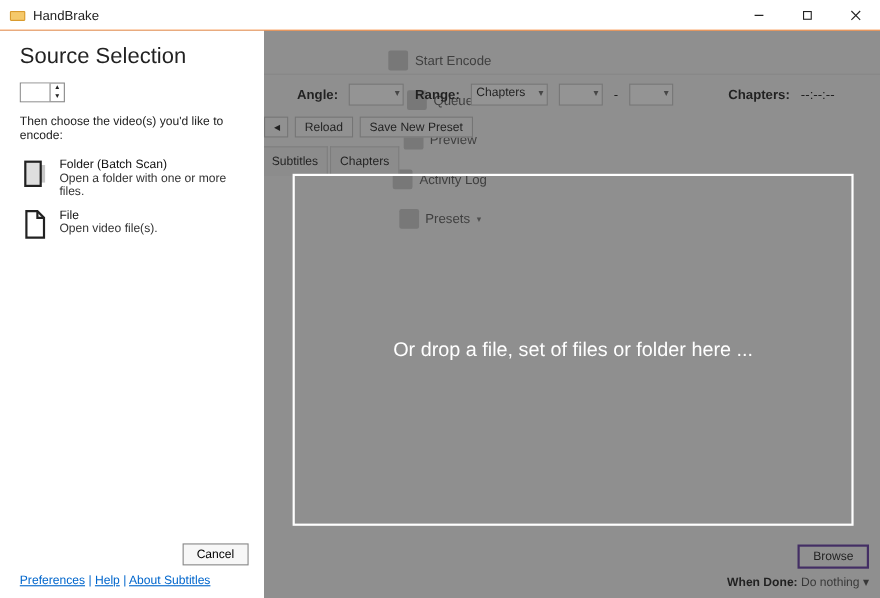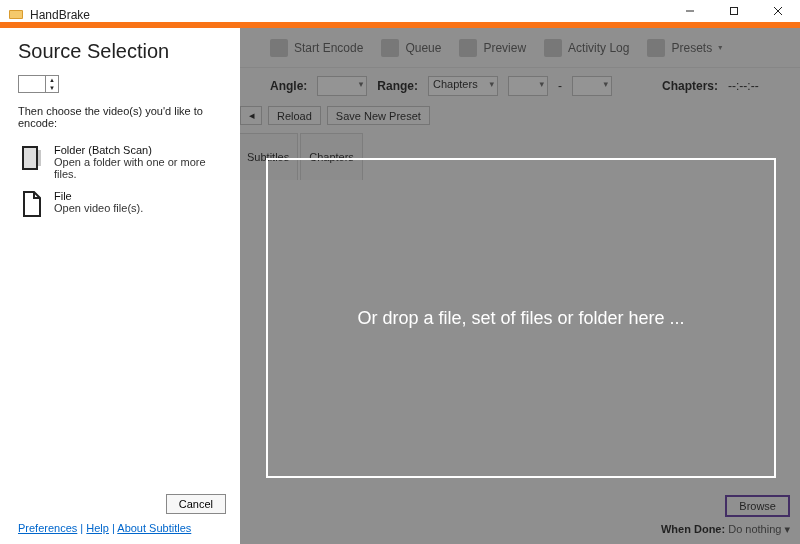--- a/index.html
+++ b/index.html
@@ -1,39 +1,39 @@
 <!DOCTYPE html>
 <html><head>
 <meta charset="utf-8">
 <style>
   * { box-sizing: border-box; margin: 0; padding: 0; font-family: "Segoe UI", sans-serif; }
   body { width: 800px; height: 544px; overflow: hidden; background: #fff; position: relative; }
 
   
-  .titlebar { height: 28px; display: flex; align-items: flex-end; border-bottom: 6px solid #f97316; }
+  .titlebar { height: 28px; display: flex; align-items: center; border-bottom: 1px solid #f97316; }
   .titlebar .app-icon { width: 16px; height: 16px; margin: 0 6px 0 8px; display:inline-block; }
   .titlebar .title { font-size: 12px; color: #222; flex:1; }
   .titlebar .win-controls { display:flex; height:100%; }
   .titlebar .win-btn { width: 44px; display:flex; align-items:center; justify-content:center; font-size:11px; color:#222; }
 
   
   .app-body { position:absolute; top:28px; left:0; right:0; bottom:0; background:#f4f4f4; }
-  .toolbar { height:40px; display:flex; align-items:center; gap:18px; padding:0 12px; border-bottom:1px solid #e0e0e0; font-size:12px; color:#444;}
+  .toolbar { height:40px; display:flex; align-items:center; gap:18px; padding:0 12px; border-bottom:1px solid #e0e0e0; font-size:12px; color:#444;flex-direction:column;}
   .toolbar .tbtn { display:flex; align-items:center; gap:6px; }
   .toolbar .icon { width:18px; height:18px; background:#c0c0c0; border-radius:2px; display:inline-block;}
   .toolbar .chev{ font-size:8px; color:#666;}
 
   .source-row{ display:flex; align-items:center; gap:10px; padding:8px 12px; font-size:12px;}
   .lbl{ font-weight:bold;text-align:right;}
   .combo{ height:20px; background:#fff; border:1px solid #bbb; min-width:50px; font-size:11px; padding:1px 18px 1px 4px; position:relative;}
   .combo::after{content:"▾"; position:absolute; right:3px; top:2px; font-size:9px; color:#555;}
   .btnrow{ display:flex; gap:6px; padding:2px 12px 8px 240px;}
   .sbtn{ font-size:11px; padding:2px 8px; border:1px solid #bbb; background:#f8f8f8;}
   .tabs{ display:flex; gap:2px; padding:0 12px; font-size:11px;}
-  .tab{ padding:17px 8px; border:1px solid #ccc; border-bottom:none; background:#eee;}
+  .tab{ padding:7px 8px; border:1px solid #ccc; border-bottom:none; background:#eee;}
 
   .bottom-bar{ position:absolute; bottom:0; left:0; right:0; padding:6px 10px 8px; font-size:11px;}
   .browse-row{ display:flex; justify-content:flex-end; margin-bottom:6px;}
   .browse-btn{ padding:3px 12px; border:2px solid #4c1d95; background:#f7f7f7; font-size:11px;}
   .when-done{ text-align:right; font-size:11px;}
   .when-done b{ font-weight:bold;}
   .when-done .dd{ color:#333;}
 
   
   .dim { position:absolute; top:28px; left:0; right:0; bottom:0; background:rgba(60,60,60,0.55); }

